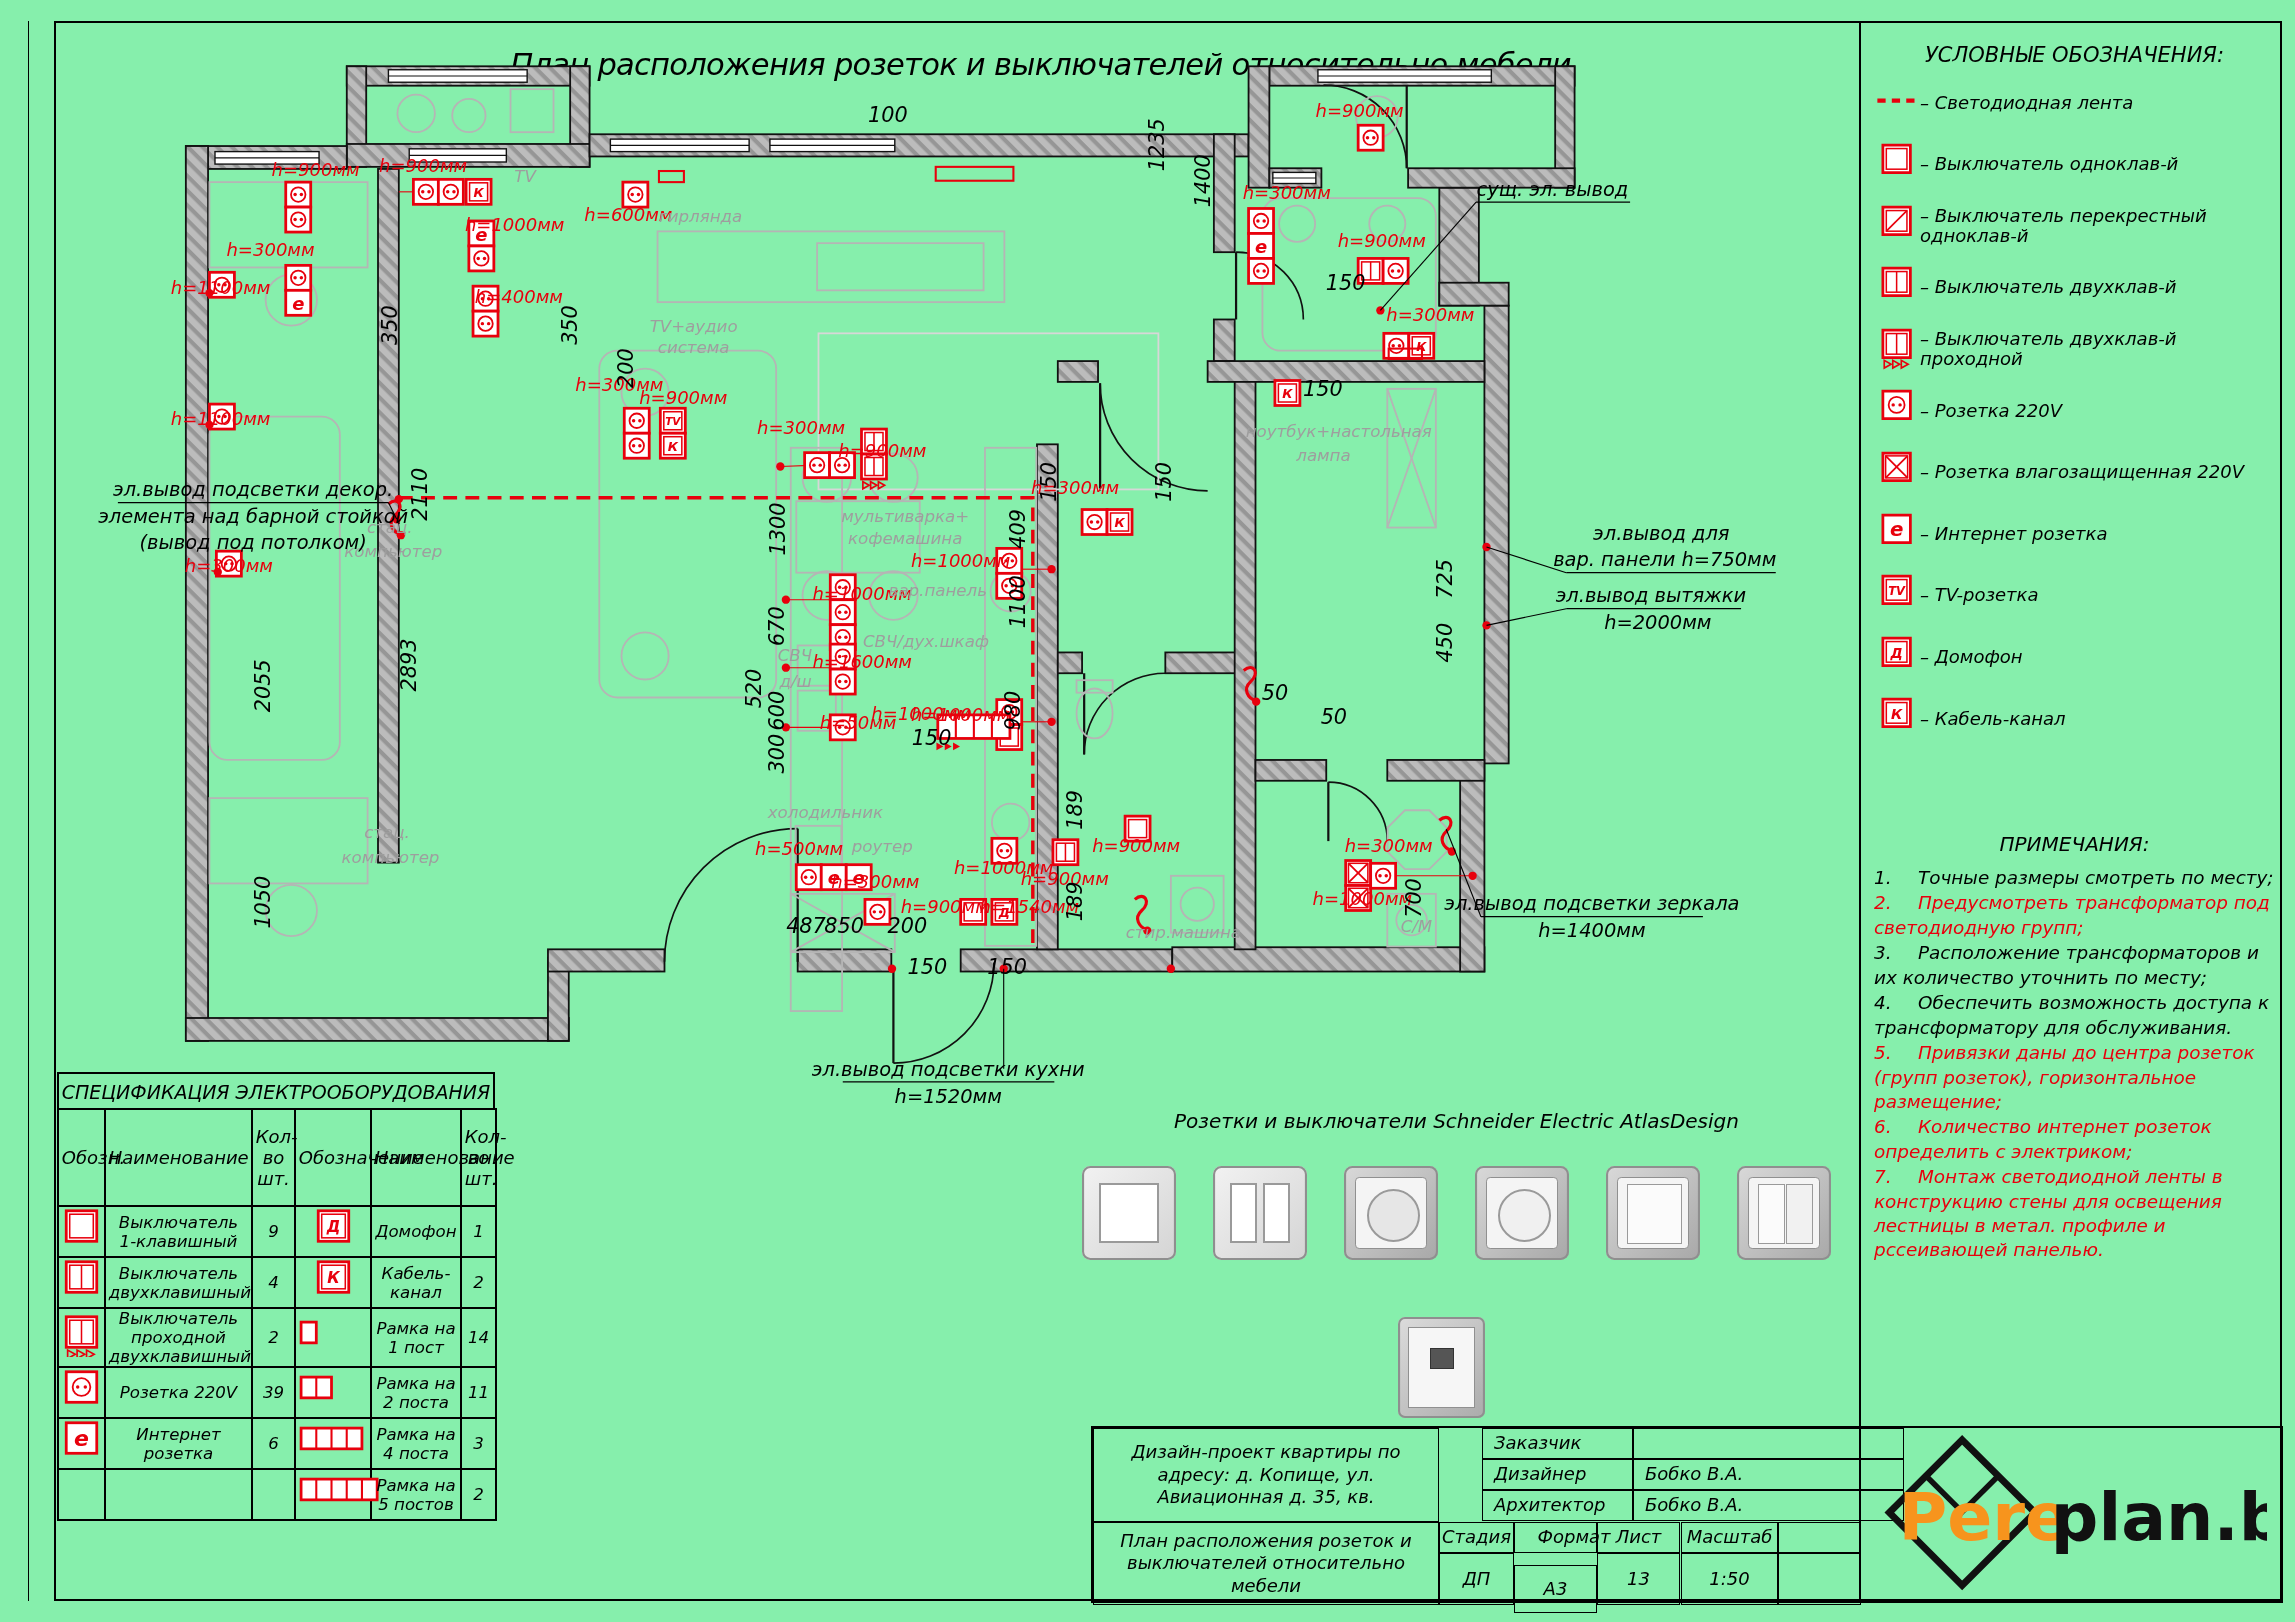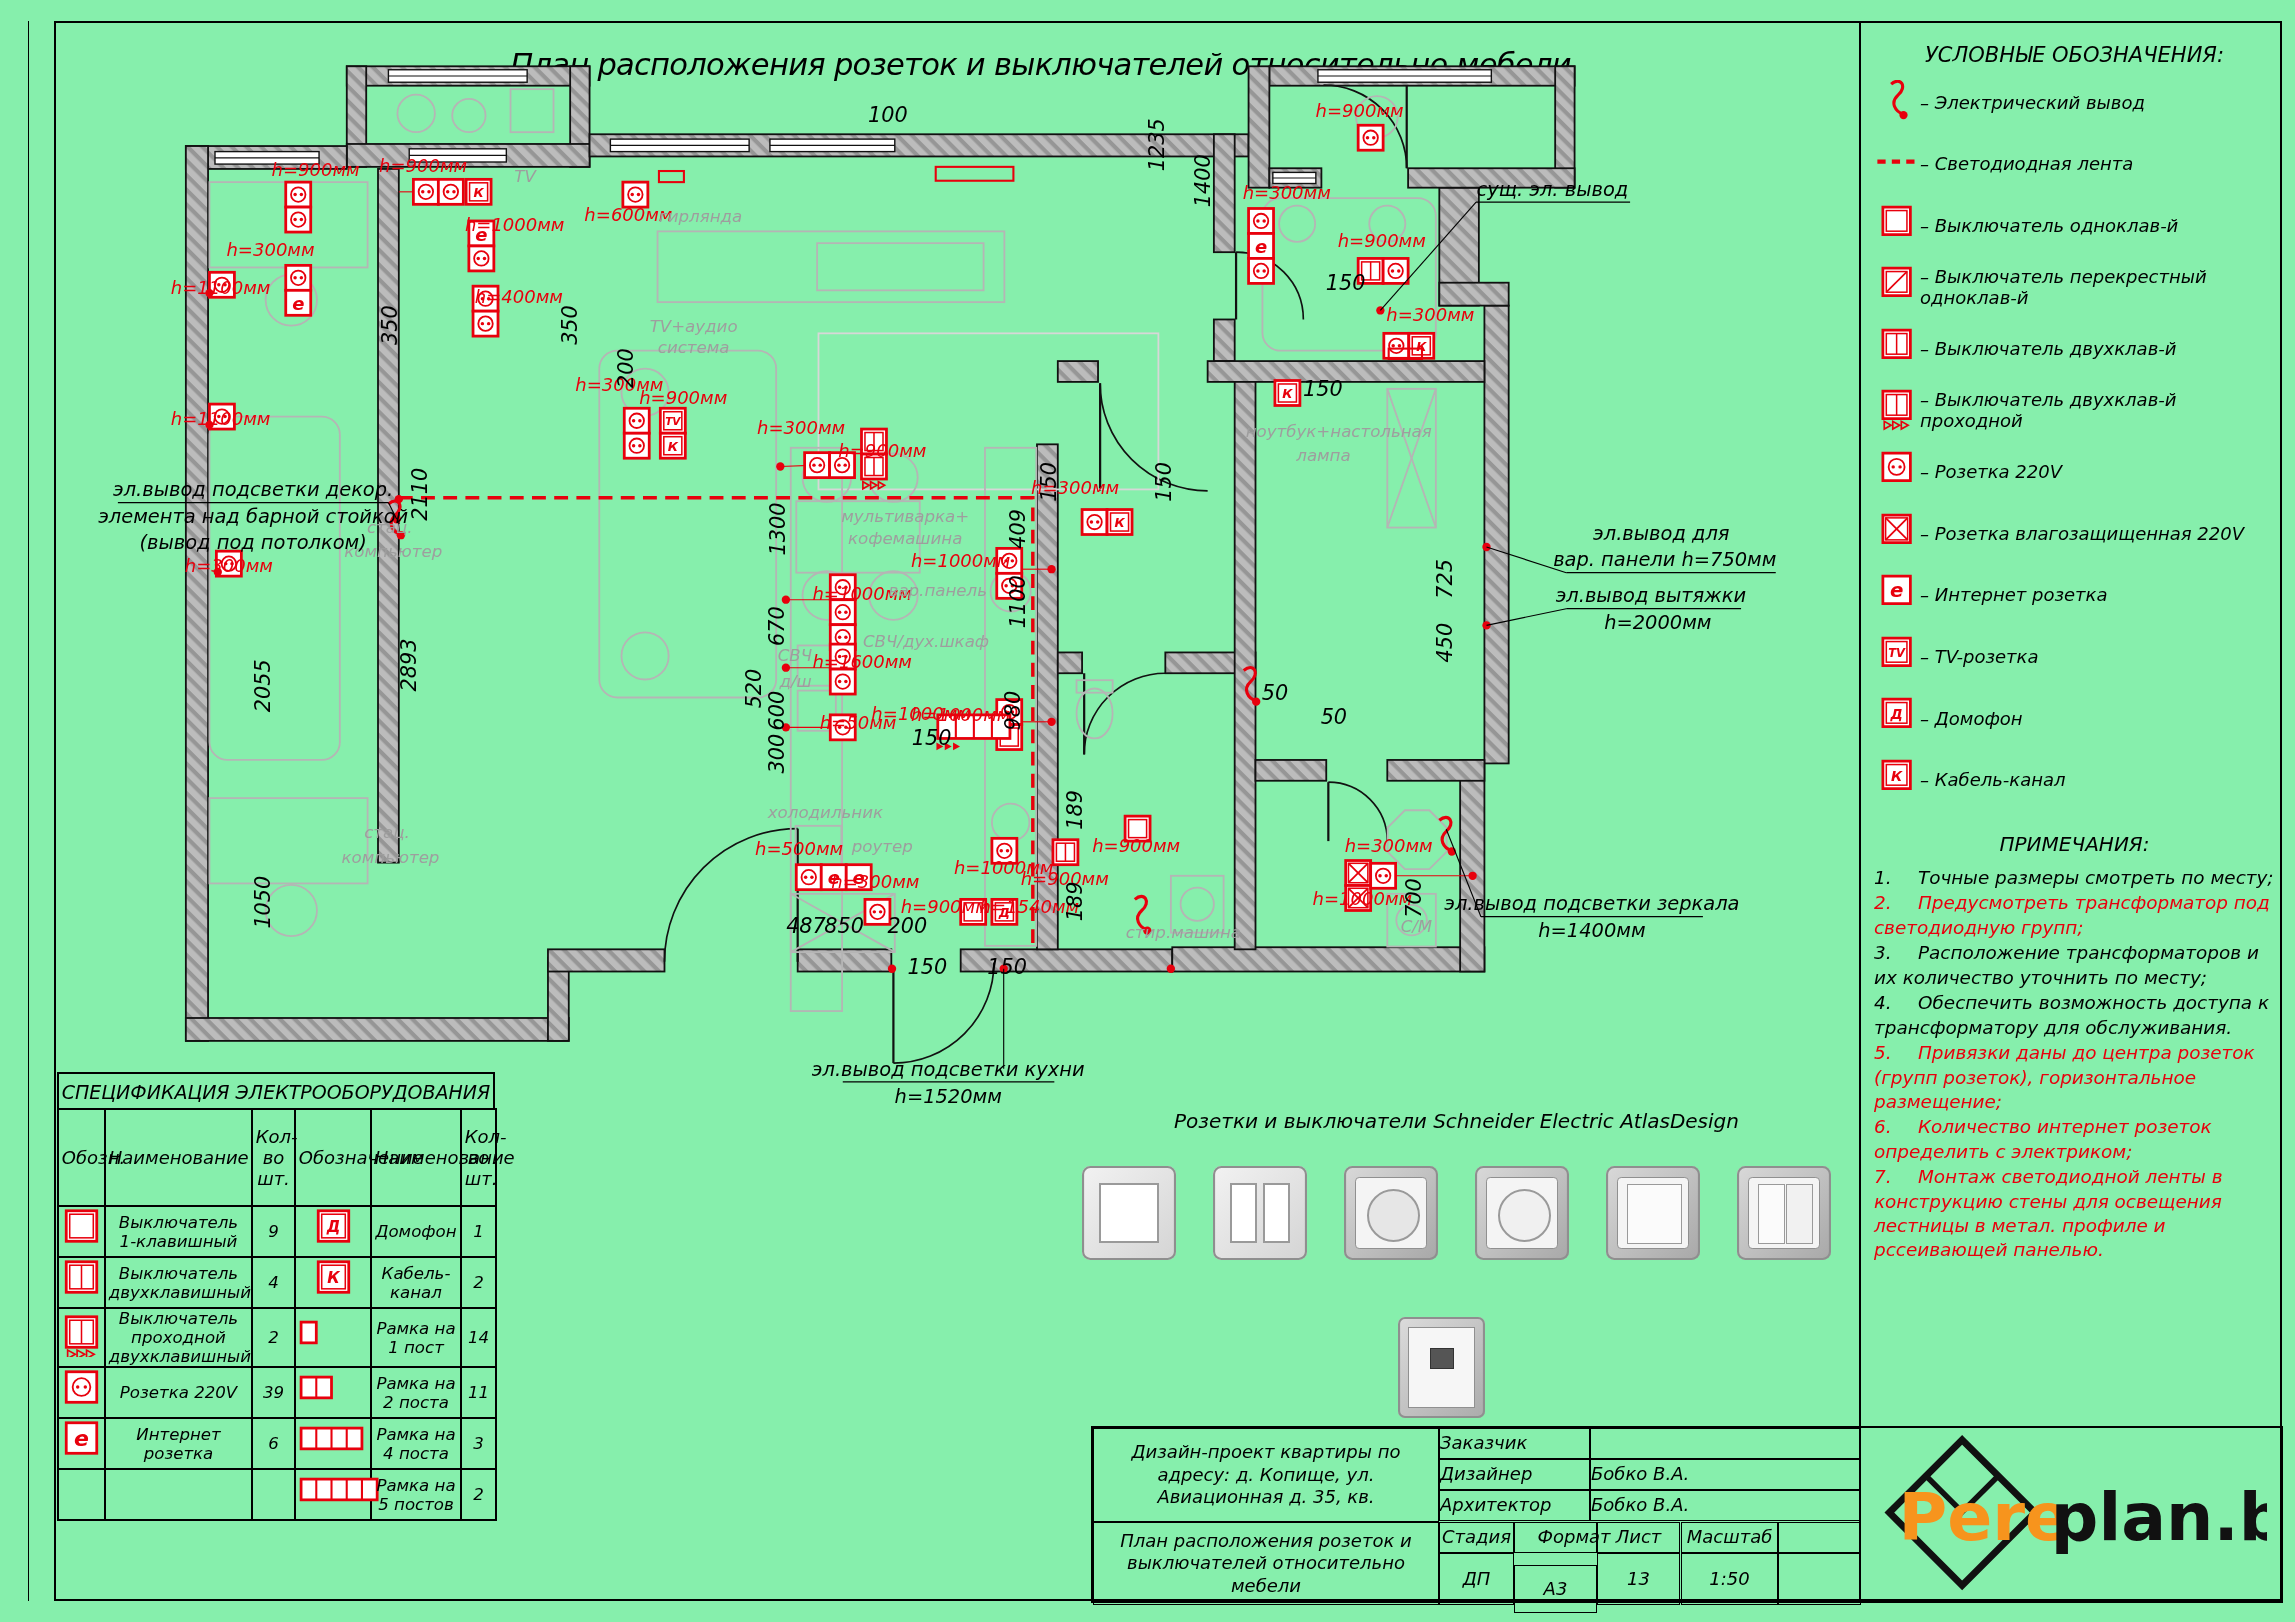--- a/index.html
+++ b/index.html
@@ -46,21 +46,21 @@
   .prod .circle{position:absolute;left:23px;top:23px;width:49px;height:49px;border-radius:50%;background:#e6e6e6;border:2.1px solid #9a9a9a;}
   .prod .rocker{position:absolute;left:21px;top:18px;width:53px;height:58px;background:#fbfbfb;border:1.4px solid #9a9a9a;}
   .prod .rocker.two{width:25px;}
   .prod .rocker2{position:absolute;left:49px;top:18px;width:25px;height:58px;background:#f1f1f1;border:1.4px solid #9a9a9a;}
   .prod-net{position:absolute;left:316px;top:208px;width:87px;height:101px;background:linear-gradient(135deg,#dcdcdc,#ababab);border-radius:7px;box-shadow:inset 0 0 0 2.1px #8f8f8f;}
   .prod-net .face{position:absolute;inset:9.7px;background:#f6f6f6;border:1.4px solid #909090;}
   .prod-net .port{position:absolute;left:32px;top:30.5px;width:22px;height:19.4px;background:#555;border:1.4px solid #333;}
   
   #tblock{position:absolute;left:1091px;top:1426px;width:1192px;height:177px;border:2.1px solid #000;box-sizing:border-box;font-style:italic;}
   .tb{position:absolute;box-sizing:border-box;border:1.4px solid #000;display:flex;align-items:center;justify-content:center;text-align:center;font-size:18px;line-height:1.25;}
-  .tb.lbl{justify-content:flex-start;padding-left:0;}
+  .tb.lbl{justify-content:flex-start;padding-left:11px;margin-left:43px;}
   
   #logo{position:absolute;left:1865px;top:1430px;width:415px;height:168px;display:flex;align-items:center;justify-content:center;font-style:normal;}
 </style>
 </head>
 <body>
 
 <div id="page">
   <div class="frame-thin"></div>
   <div class="frame-main"></div>
   <div class="col-sep"></div>
@@ -541,27 +541,20 @@
         <line x1="1215" y1="1559" x2="1520" y2="1559" stroke="#000" stroke-width="1.8"></line>
         <polyline points="1447,1540 1447,1396" fill="none" stroke="#000" stroke-width="1.6"></polyline>
       </svg>
   </div>
 
   <div id="legend">
     <div class="leg-title">УСЛОВНЫЕ ОБОЗНАЧЕНИЯ:</div>
     <div id="legend-items">
         <div class="leg-item">
           <span><svg width="44" height="44" viewBox="0 0 64 64" xmlns="http://www.w3.org/2000/svg">
-              <path d="M22,6 c14,-12 24,4 10,16 c-12,11 -4,24 8,28" fill="none" stroke="#e8000d" stroke-width="4.5"></path>
-              <circle cx="40" cy="51" r="6" fill="#e8000d"></circle>
-            </svg></span>
-     <span class="leg-label">– Электрический вывод</span>
-        </div>
-        <div class="leg-item">
-          <span><svg width="44" height="44" viewBox="0 0 64 64" xmlns="http://www.w3.org/2000/svg">
               <line x1="2" y1="30" x2="60" y2="30" stroke="#e8000d" stroke-width="6" stroke-dasharray="12 9"></line>
             </svg></span>
      <span class="leg-label">– Светодиодная лента</span>
         </div>
         <div class="leg-item">
           <span><svg width="44" height="44" viewBox="0 0 64 64" xmlns="http://www.w3.org/2000/svg">
               <rect x="10" y="6" width="40" height="40" fill="#fff" stroke="#e8000d" stroke-width="4"></rect>
               <rect x="15" y="11" width="30" height="30" fill="none" stroke="#e8000d" stroke-width="2.2"></rect>
             </svg></span>
      <span class="leg-label">– Выключатель одноклав-й</span>

